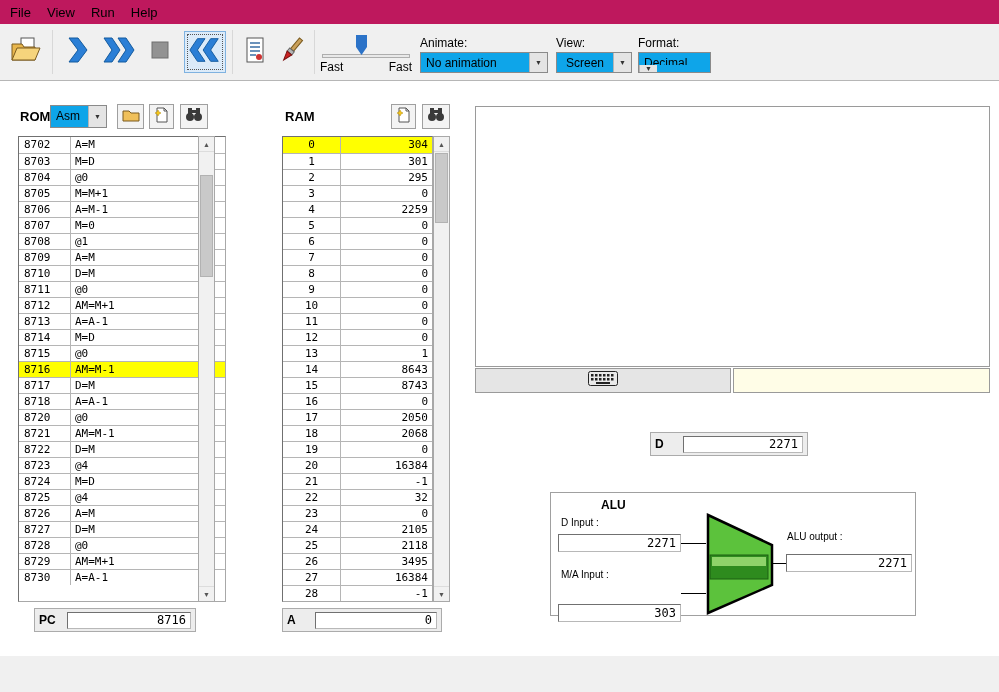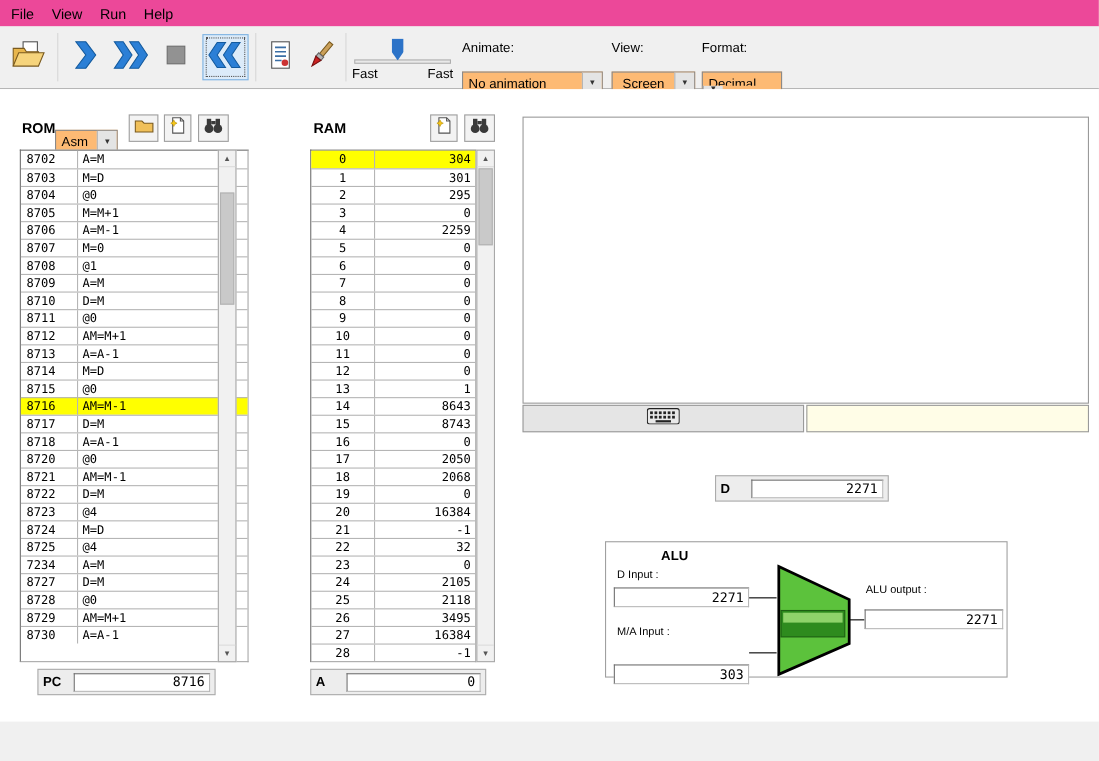--- a/index.html
+++ b/index.html
@@ -7,21 +7,21 @@
   body {
     background: #f0f0f0;
     font-family: "Liberation Sans", sans-serif;
     position: relative;
     overflow: hidden;
   }
 
   
   .menubar {
     position: absolute; left:0; top:0; width:100%; height:24px;
-    background:#ec4899; display:flex; align-items:center;
+    background:#be185d; display:flex; align-items:center;
     font-size:13px; color:#000; padding-left:2px;
   }
   .menu-item { padding:3px 8px; cursor:default; }
 
   
   .toolbar {
     position:absolute; left:0; top:24px; width:100%; height:57px;
     background:#f0f0f0; border-bottom:1px solid #b6b6b6;
   }
   .tbtn {
@@ -38,22 +38,22 @@
   .slider .track { position:absolute; left:2px; top:26px; width:88px; height:4px;
     background:#e9e9e9; border:1px solid #aeaeae; }
   .slider .thumb { position:absolute; left:36px; top:7px; width:11px; height:20px;
     background:#2c73c8; clip-path:polygon(0 0,100% 0,100% 60%,50% 100%,0 60%); }
   .slabel { position:absolute; top:32px; font-size:12px; color:#000; }
   .slabel.slow { left:0; } .slabel.fast { right:0; }
 
   .tlabel { position:absolute; top:12px; font-size:12px; color:#000; }
   .lbl-animate { left:420px; } .lbl-view { left:556px; } .lbl-format { left:638px; }
 
-  .combo { position:absolute; height:21px; background:#fdba74; border:1px solid #8a8a8a;
-    display:flex; font-size:12px; align-items:stretch;margin-top:13px; }
+  .combo { position:absolute; height:21px; background:#0ea5e9; border:1px solid #8a8a8a;
+    display:flex; font-size:12px; align-items:stretch; }
   .combo .cval { flex:1; padding:3px 5px; white-space:nowrap; overflow:hidden; }
   .combo .carr { width:18px; background:#e4e4e4; border-left:1px solid #b5b5b5;
     display:flex; align-items:center; justify-content:center; font-size:7px; color:#333; }
   .combo-animate { left:420px; top:28px; width:128px; }
   .combo-view    { left:556px; top:28px; width:76px;text-align:center; }
   .combo-format  { left:638px; top:28px; width:73px;flex-direction:column; }
 
   
   .main { position:absolute; left:0; top:81px; width:999px; height:575px; background:#fff; }
 
@@ -374,21 +374,21 @@
       </div>
       <div class="trow">
         <div class="cell addr">8724</div>
         <div class="cell val">M=D</div>
       </div>
       <div class="trow">
         <div class="cell addr">8725</div>
         <div class="cell val">@4</div>
       </div>
       <div class="trow">
-        <div class="cell addr">7234</div>
+        <div class="cell addr">8726</div>
         <div class="cell val">A=M</div>
       </div>
       <div class="trow">
         <div class="cell addr">8727</div>
         <div class="cell val">D=M</div>
       </div>
       <div class="trow">
         <div class="cell addr">8728</div>
         <div class="cell val">@0</div>
       </div>

